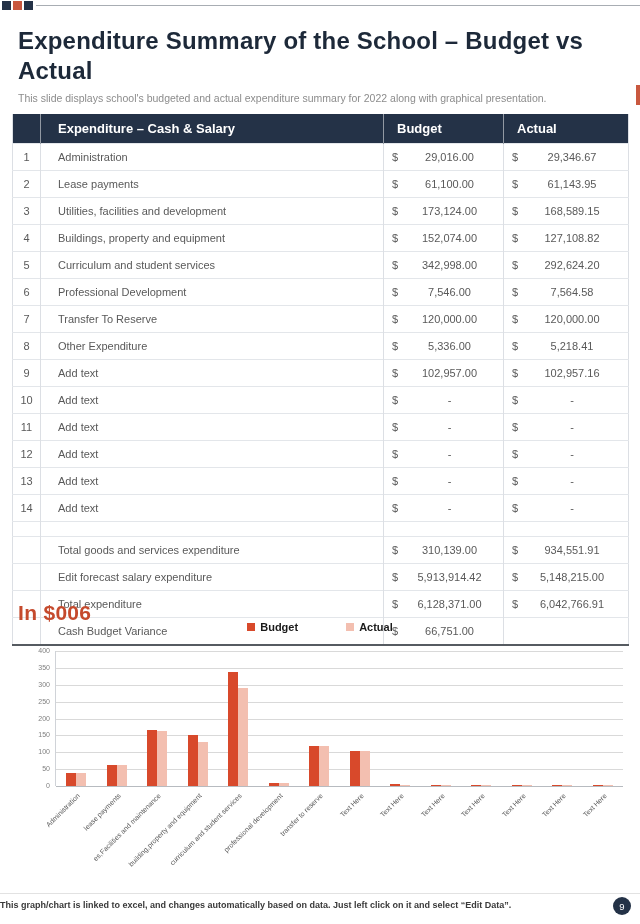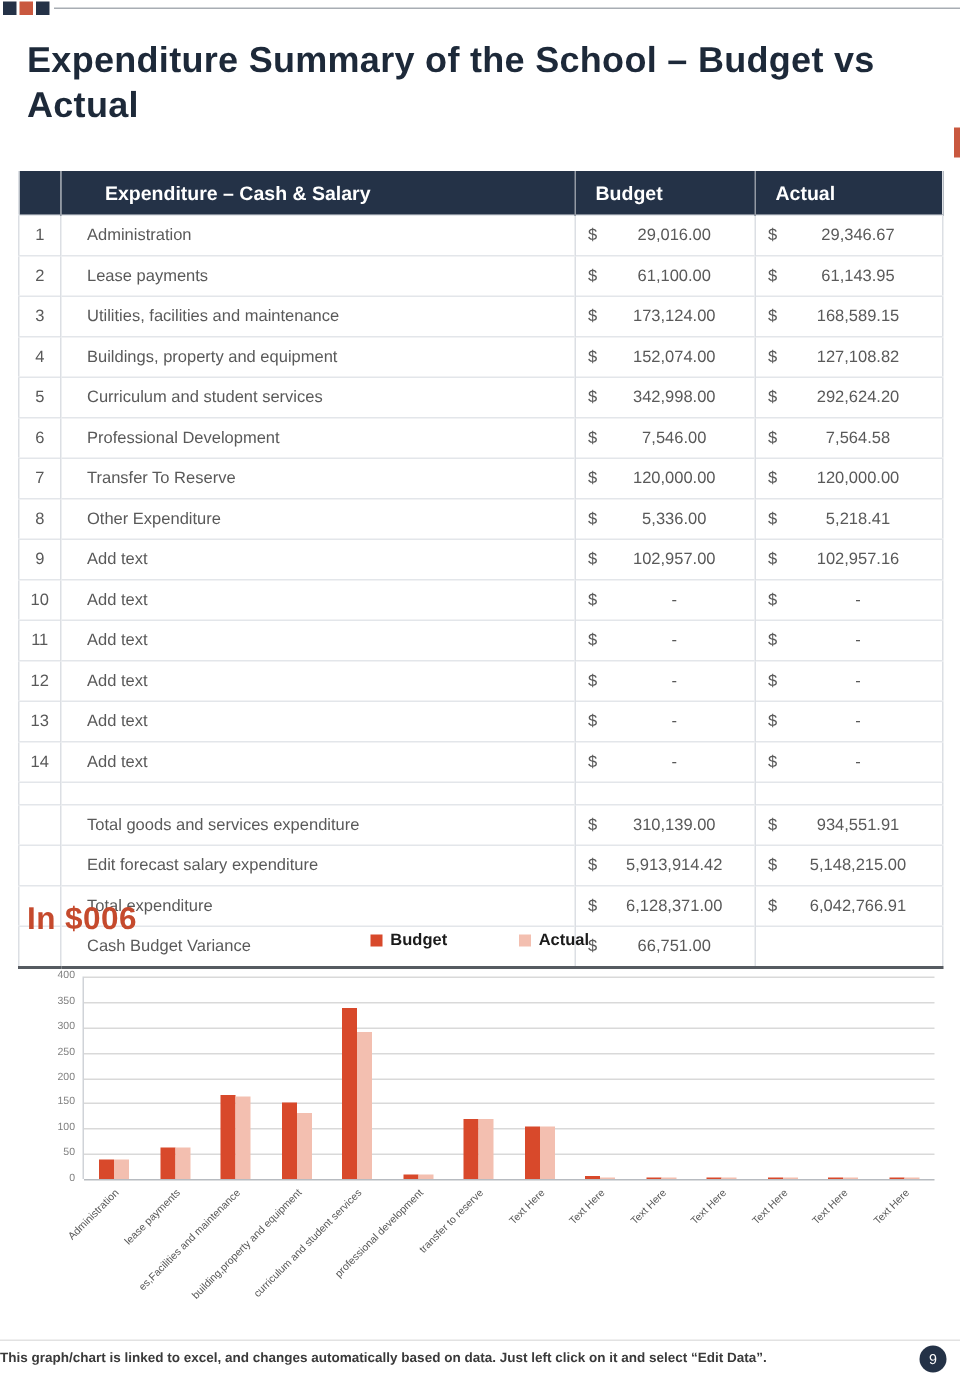--- a/index.html
+++ b/index.html
@@ -19,21 +19,21 @@
   .subtitle { position:absolute; left:18px; top:81px; width:600px;
     font-size:10.5px; color:#8c8c8c; }
   .right-strip { position:absolute; right:0; top:85px; width:4px; height:20px; background:#C9583F; }
   
   table.exp { position:absolute; left:12px; top:114px; width:616px;
     border-collapse:collapse; table-layout:fixed;
     border-left:1px solid #dcdfe4; border-right:1px solid #dcdfe4; }
   table.exp thead th { background:#243247; color:#ffffff; height:27px;
     font-size:13px; font-weight:bold; text-align:left; }
   table.exp thead th + th { border-left:1px solid rgba(255,255,255,.5); }
-  th.h-name { padding-left:29px; }
+  th.h-name { padding-left:17px; }
   th.h-money { padding-left:13px; }
   table.exp td { height:24px; font-size:11px; color:#595959;
     border-top:1px solid #e3e6ea; }
   table.exp td + td { border-left:1px solid #dcdfe4; }
   td.idx { text-align:center; color:#6a6a6a; }
   td.name { padding-left:17px; }
   td.money { position:relative; }
   td.money .cur { position:absolute; left:8px; top:50%; transform:translateY(-50%); }
   td.money .val { display:block; text-align:center; padding-left:12px; }
   tr.spacer td { height:12px; }
@@ -67,20 +67,21 @@
 <body>
 
 <div class="page">
 
   <span class="sq sq1"></span>
   <span class="sq sq2"></span>
   <span class="sq sq3"></span>
   <div class="top-line"></div>
 
   <h1 class="title">Expenditure Summary of the School – Budget vs Actual</h1>
+  <p class="subtitle">This slide displays school's budgeted and actual expenditure summary for 2022 along with graphical presentation.</p>
   <div class="right-strip"></div>
 
   <table class="exp">
     <colgroup>
         <col style="width:28px">
         <col style="width:343px">
         <col style="width:120px">
         <col style="width:125px">
       </colgroup>
     <thead>
@@ -111,21 +112,21 @@
             <span class="cur">$</span>
             <span class="val">61,100.00</span>
           </td>
           <td class="money">
             <span class="cur">$</span>
             <span class="val">61,143.95</span>
           </td>
         </tr>
         <tr>
           <td class="idx">3</td>
-          <td class="name">Utilities, facilities and maintenance</td>
+          <td class="name">Utilities, facilities and development</td>
           <td class="money">
             <span class="cur">$</span>
             <span class="val">173,124.00</span>
           </td>
           <td class="money">
             <span class="cur">$</span>
             <span class="val">168,589.15</span>
           </td>
         </tr>
         <tr>

